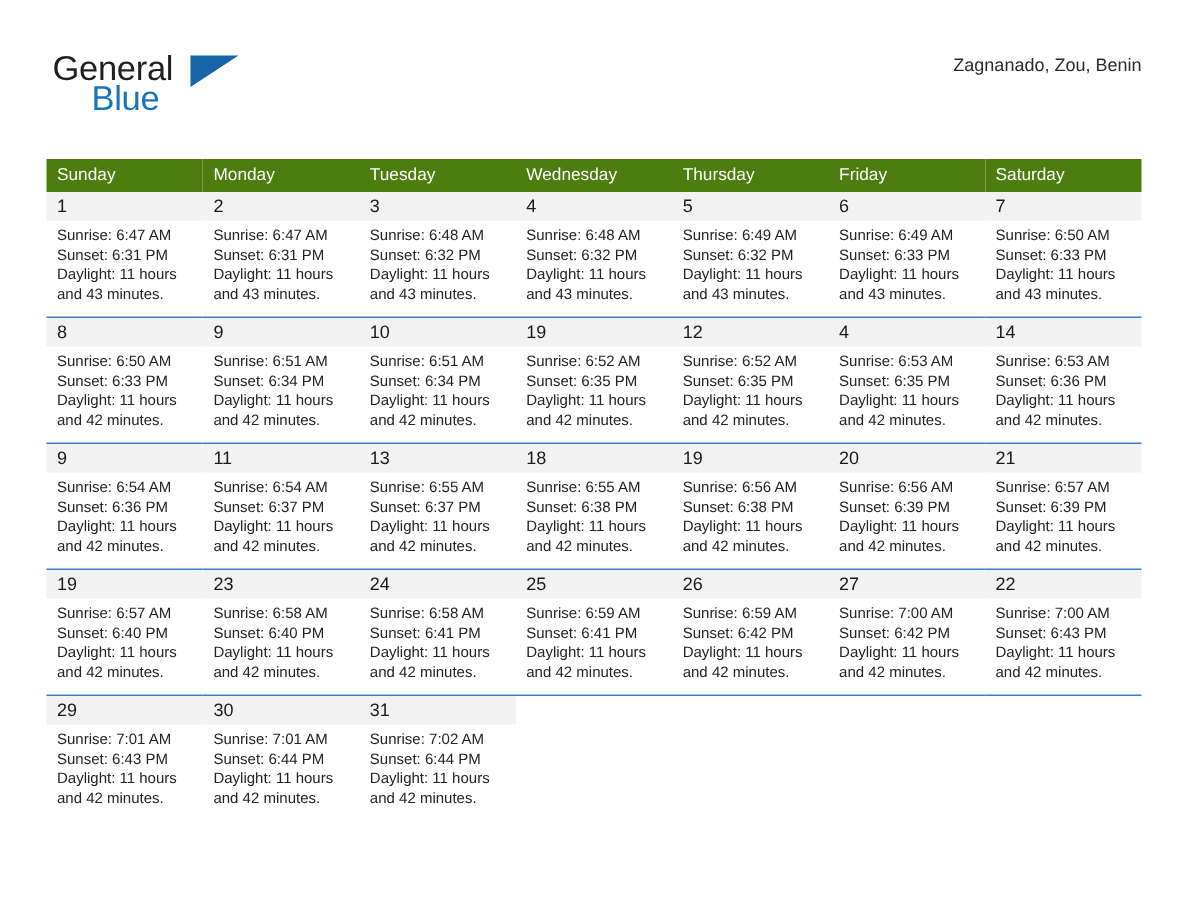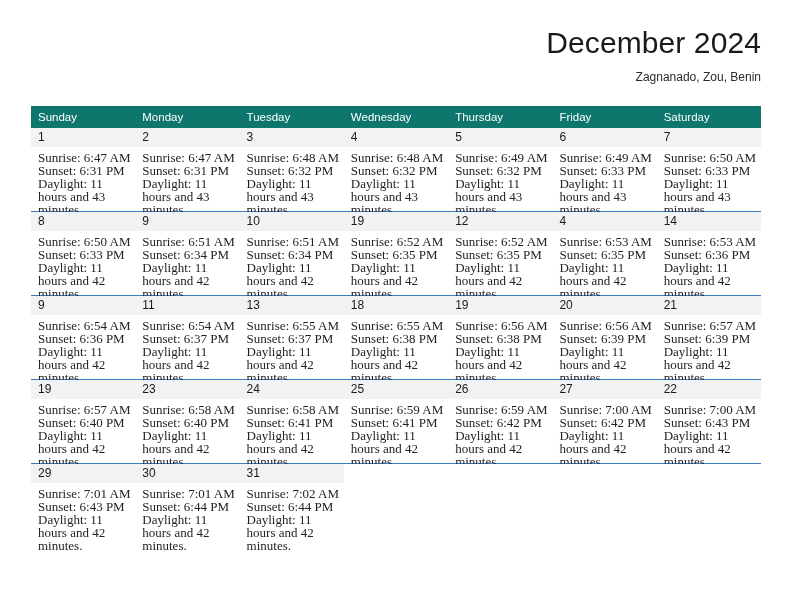--- a/index.html
+++ b/index.html
@@ -91,21 +91,21 @@
   
   .calendar {
     position: absolute;
     left: 31px;
     top: 106px;
     width: 730px;
     border-collapse: collapse;
     table-layout: fixed;
   }
   .calendar th {
-    background: #0f766e;
+    background: #4d7c0f;
     color: #ffffff;
     font-weight: normal;
     font-size: 11.5px;
     text-align: left;
     padding: 4px 0 5px 7px;
     height: 13px;
     border: none;
     font-family: "Liberation Sans", sans-serif;
   }
   .calendar td {
@@ -132,42 +132,46 @@
     line-height: 15px;
     color: #1a1a1a;
     padding: 2px 0 2px 7px;
     height: 15px;
   }
   .cell-empty .daynum {
     background: #ffffff;
   }
   .detail {
     padding: 4px 6px 0 7px;
-    font-size: 13px;
+    font-size: 10px;
     line-height: 13.1px;
     color: #232323;
-    font-family: Liberation Serif, serif;
+    font-family: Liberation Sans, sans-serif;
   }
   .detail div {
     white-space: nowrap;
   }
   .detail .daylight {
     white-space: normal;
   }
 </style>
 </head>
 <body>
 
 <div class="page">
 
   <div class="header">
 
+    <div class="brand">
+      <span class="brand-general">General</span>
+      <span class="brand-triangle"></span>
+      <span class="brand-blue">Blue</span>
+    </div>
 
     <div class="titles">
-      <h1 class="cal-title">December 2024</h1>
       <div class="cal-subtitle">Zagnanado, Zou, Benin</div>
     </div>
 
   </div>
 
   <table class="calendar">
     <thead>
       <tr>
         <th>Sunday</th>
         <th>Monday</th>

